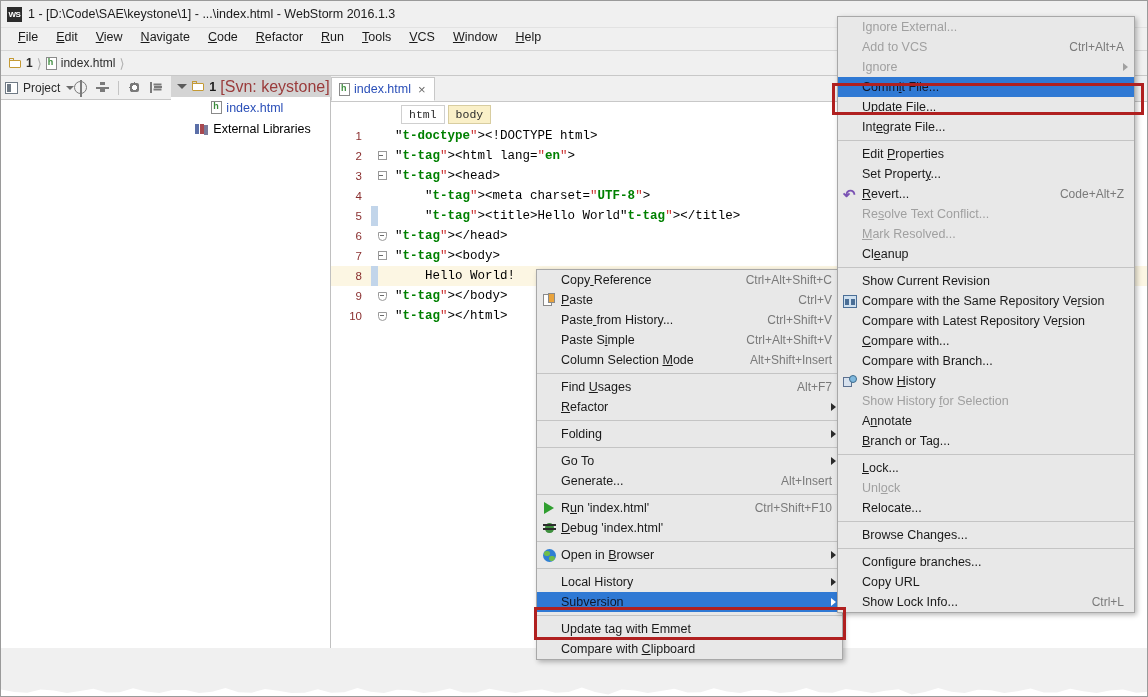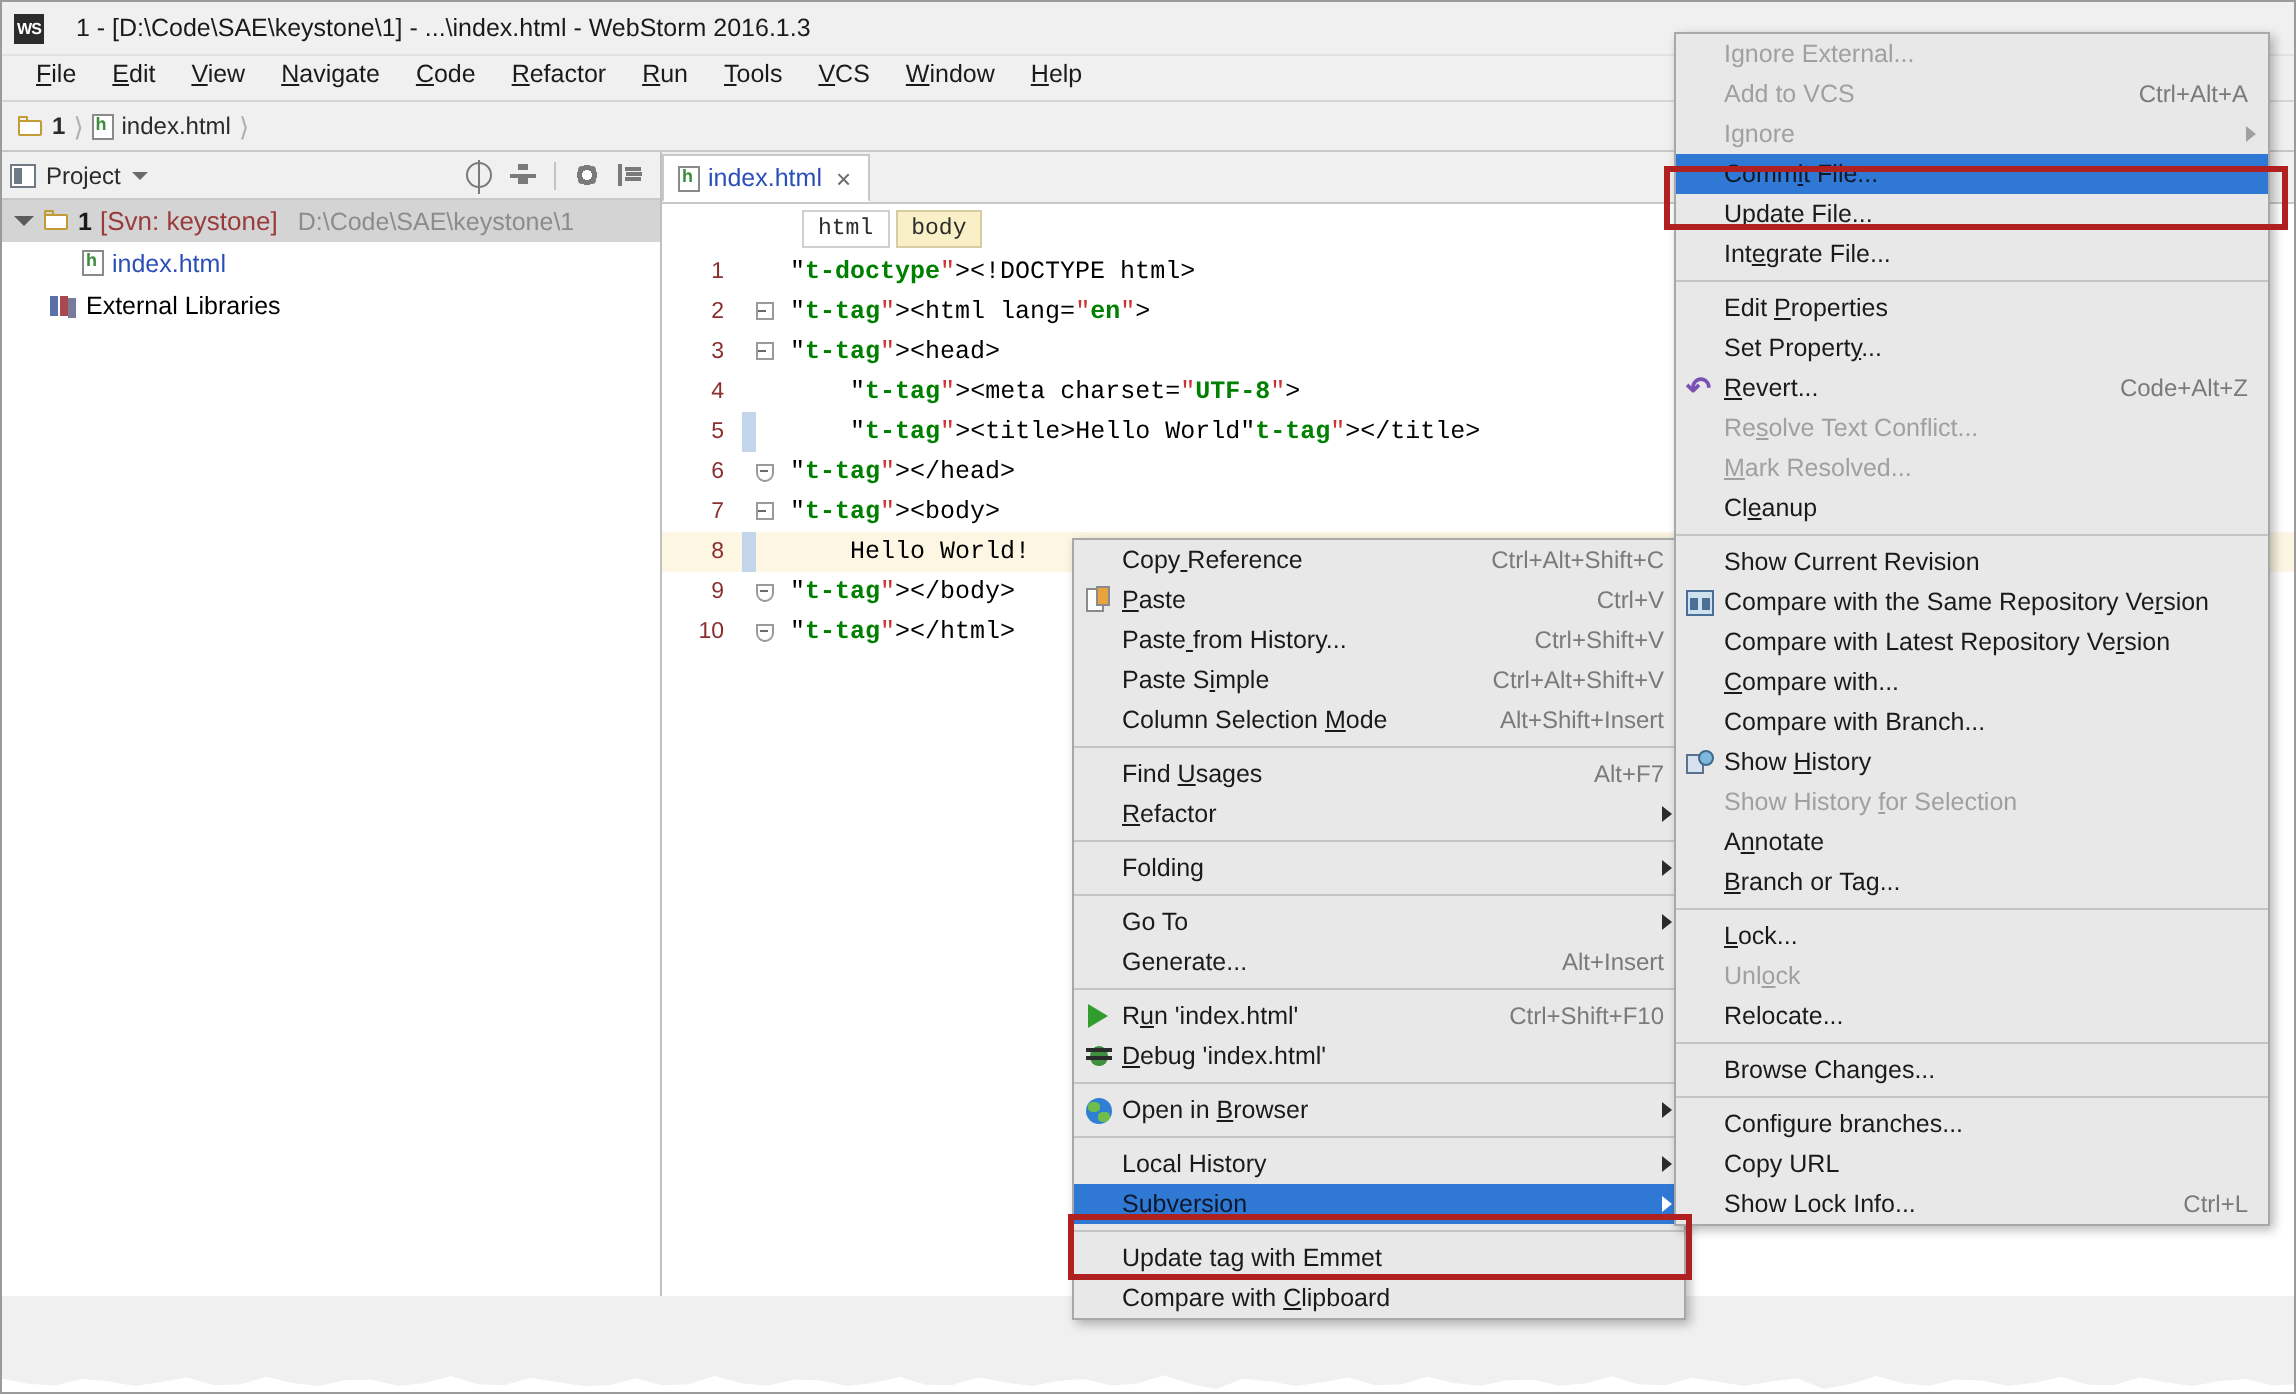--- a/index.html
+++ b/index.html
@@ -24,21 +24,21 @@
   
   .titlebar{
     height:26px;background:#f0f0f0;
     display:flex;align-items:center;padding-left:6px;
     border-bottom:1px solid #e2e2e2;
   }
   .ws-logo{
     width:15px;height:15px;background:#2b2b2b;color:#fff;
     font-size:8px;font-weight:bold;line-height:15px;text-align:center;
     font-family:"Liberation Sans", sans-serif;letter-spacing:-0.5px;
-    margin-right:16px;
+    margin-right:6px;
   }
   .title-text{font-size:12.5px;color:#1a1a1a;}
 
   
   .menubar{
     height:22px;background:#f0f0f0;display:flex;
     padding-left:8px;border-bottom:1px solid #d6d6d6;
   }
   .menubar .mi{
     padding:2px 9px;font-size:12.5px;color:#1a1a1a;cursor:default;
@@ -70,21 +70,21 @@
   .ico-html:after{
     content:"h";position:absolute;left:1px;top:-1px;font-size:9px;color:#3c8c3c;
     font-weight:bold;font-family:"Liberation Sans",sans-serif;
   }
 
   
   .main{display:flex;height:572px;}
 
   
   .toolwin{width:330px;background:#fff;border-right:1px solid #c0c0c0;
-           display:flex;flex-direction:column;box-sizing:border-box;}
+           display:flex;flex-direction:row;box-sizing:border-box;}
   .toolwin-header{
     height:23px;background:#f0f0f0;border-bottom:1px solid #c8c8c8;
     display:flex;align-items:center;padding:0 4px;
   }
   .tw-title{display:flex;align-items:center;font-size:12px;color:#2b2b2b;flex:0 0 auto;}
   .ico-project{
     width:13px;height:12px;border:1.3px solid #6f7a85;box-sizing:border-box;
     margin-right:5px;position:relative;background:#fff;
   }
   .ico-project:after{
@@ -111,21 +111,21 @@
   .tw-divider{width:1px;height:14px;background:#c4c4c4;}
 
   .tree{padding-top:0;font-size:12.5px;}
   .tree-row{height:21px;display:flex;align-items:center;padding-left:6px;white-space:nowrap;}
   .tree-row.sel{background:#d4d4d4;}
   .tree-arrow{
     width:0;height:0;border-left:5px solid transparent;border-right:5px solid transparent;
     border-top:5px solid #5a5a5a;margin-right:5px;
   }
   .tree-name{font-weight:bold;color:#1a1a1a;}
-  .tree-svn{color:#9a3b3b;margin-left:4px;font-size:13px;}
+  .tree-svn{color:#9a3b3b;margin-left:4px;font-size:16px;}
   .tree-path{color:#8c8c8c;margin-left:10px;}
   .tree-link{color:#2a4fb8;}
   .ico-lib{
     width:13px;height:12px;margin-right:5px;display:inline-block;position:relative;
   }
   .ico-lib:before{
     content:"";position:absolute;left:0;top:1px;width:4px;height:10px;background:#5b6fa8;
     box-shadow:5px 0 0 0 #a8484f, 9px 1px 0 0 #7a7a9a;
   }
 

